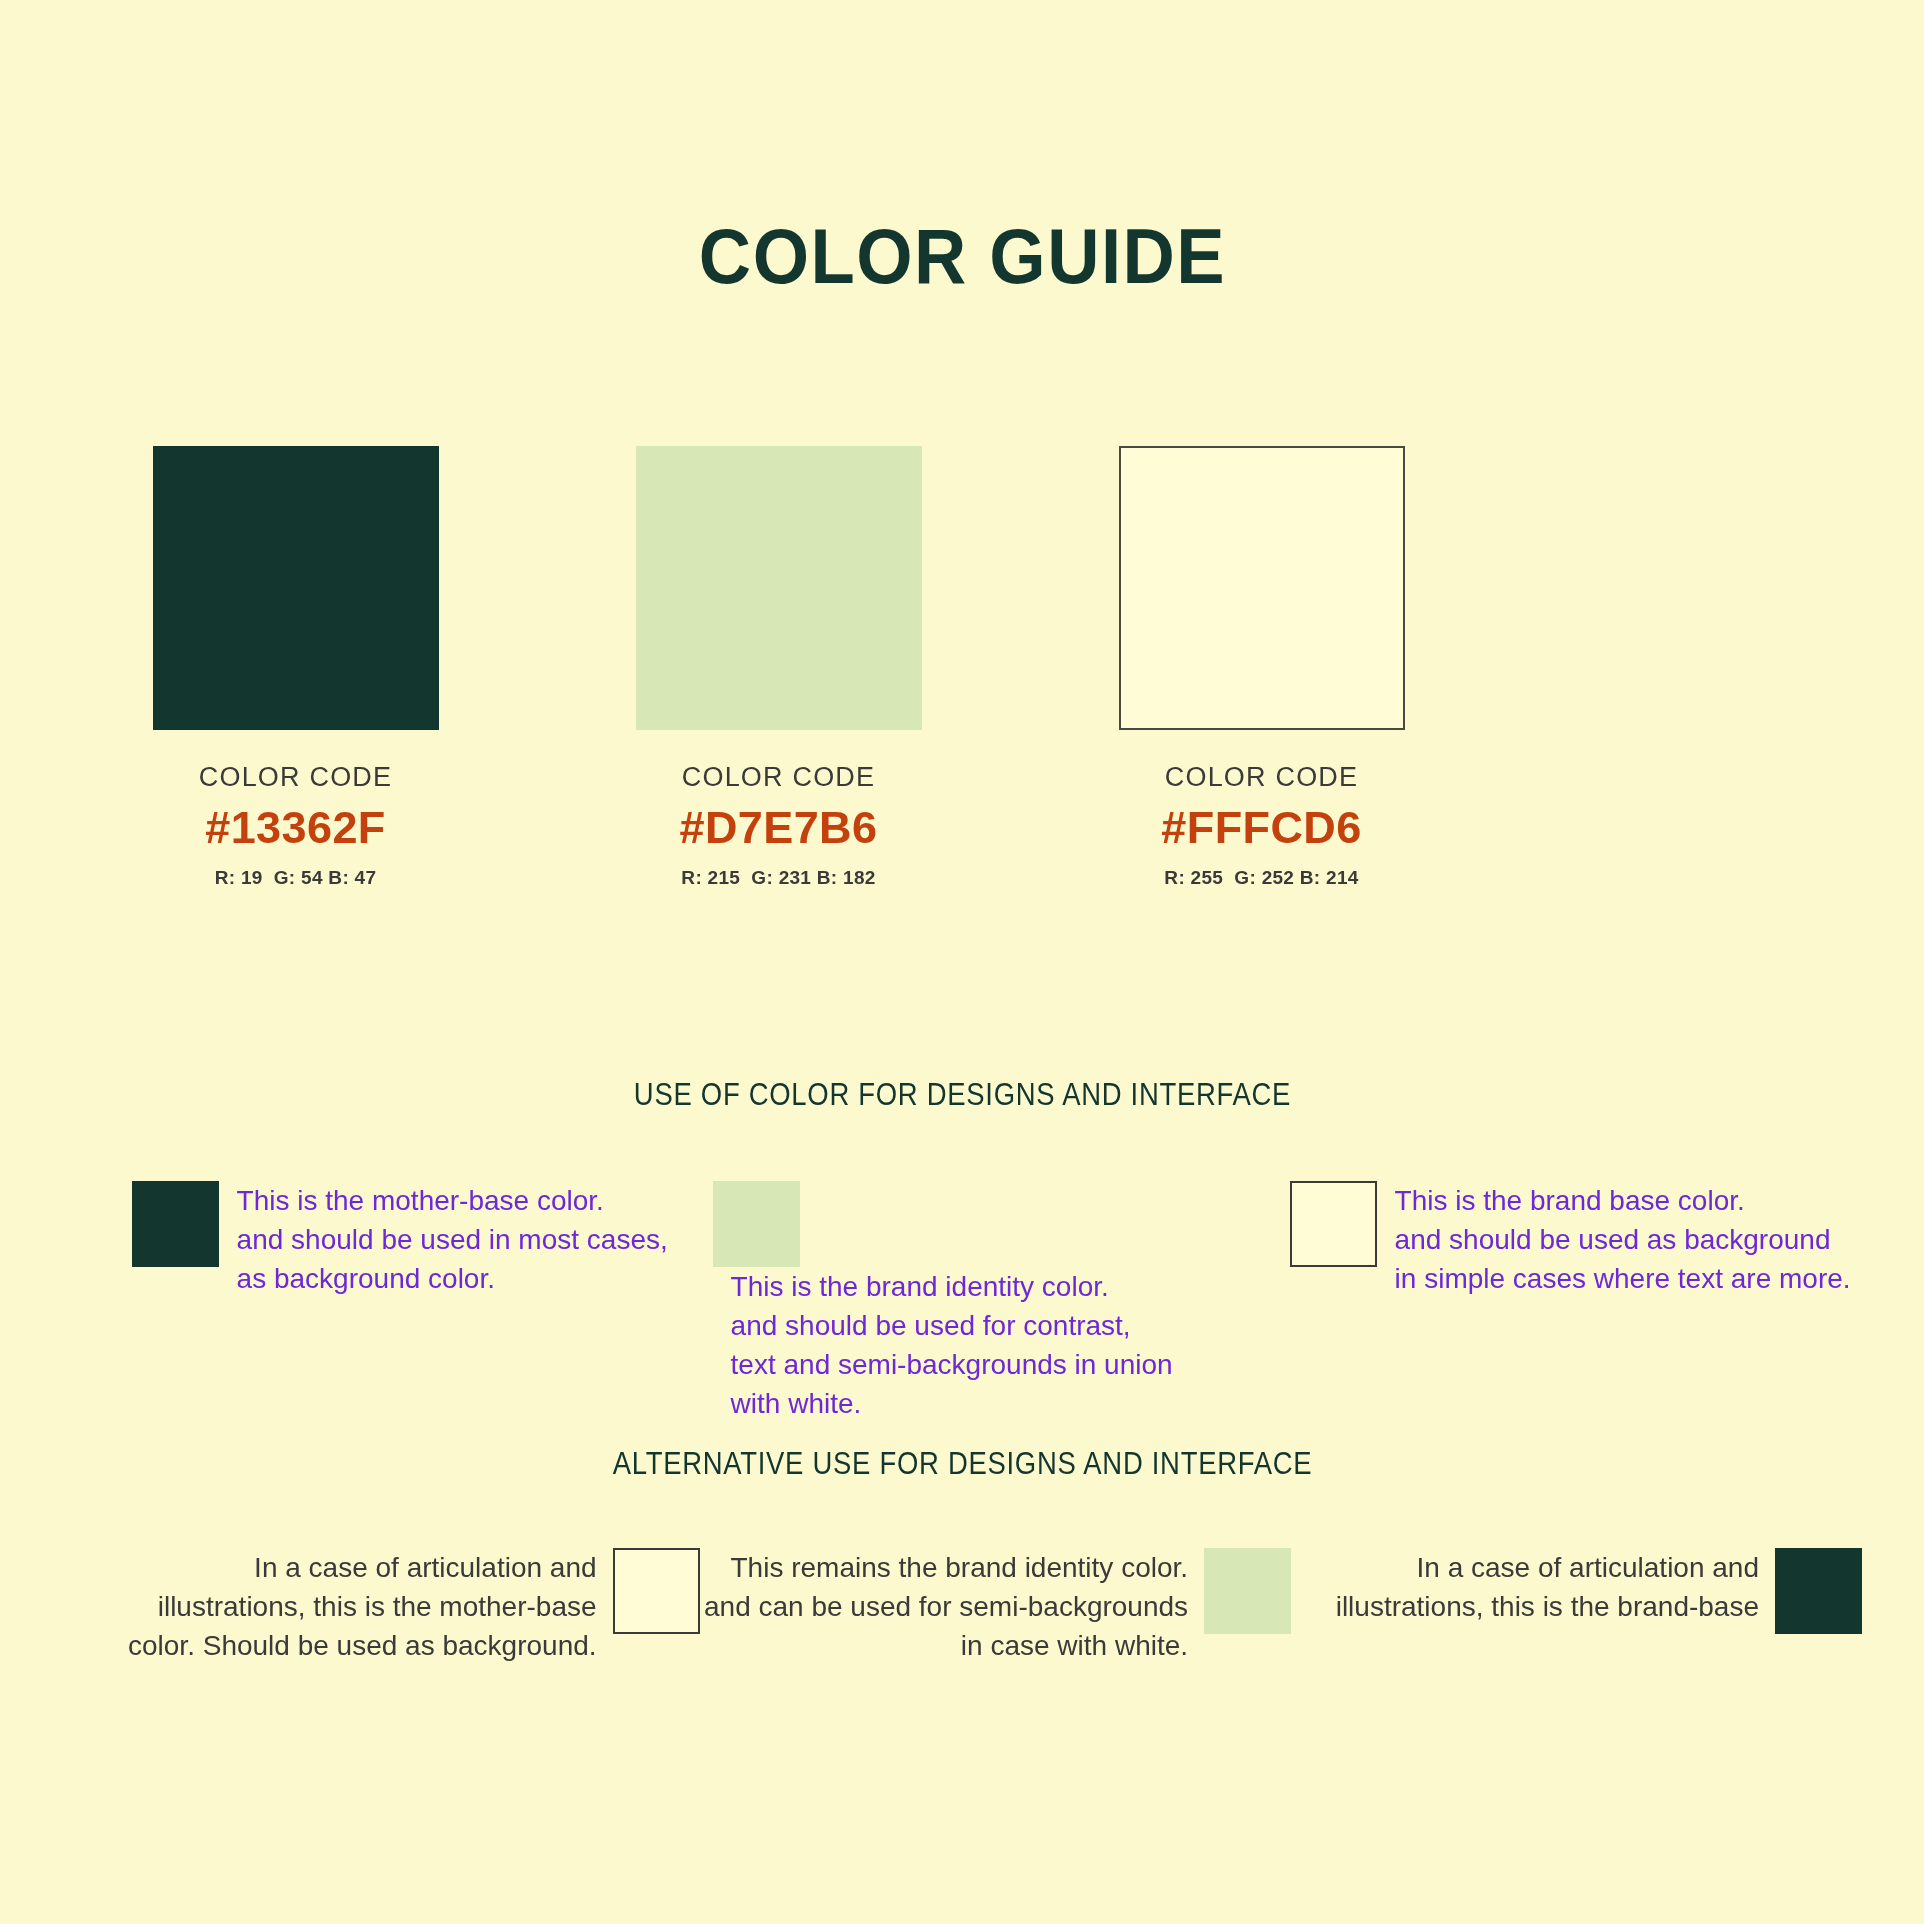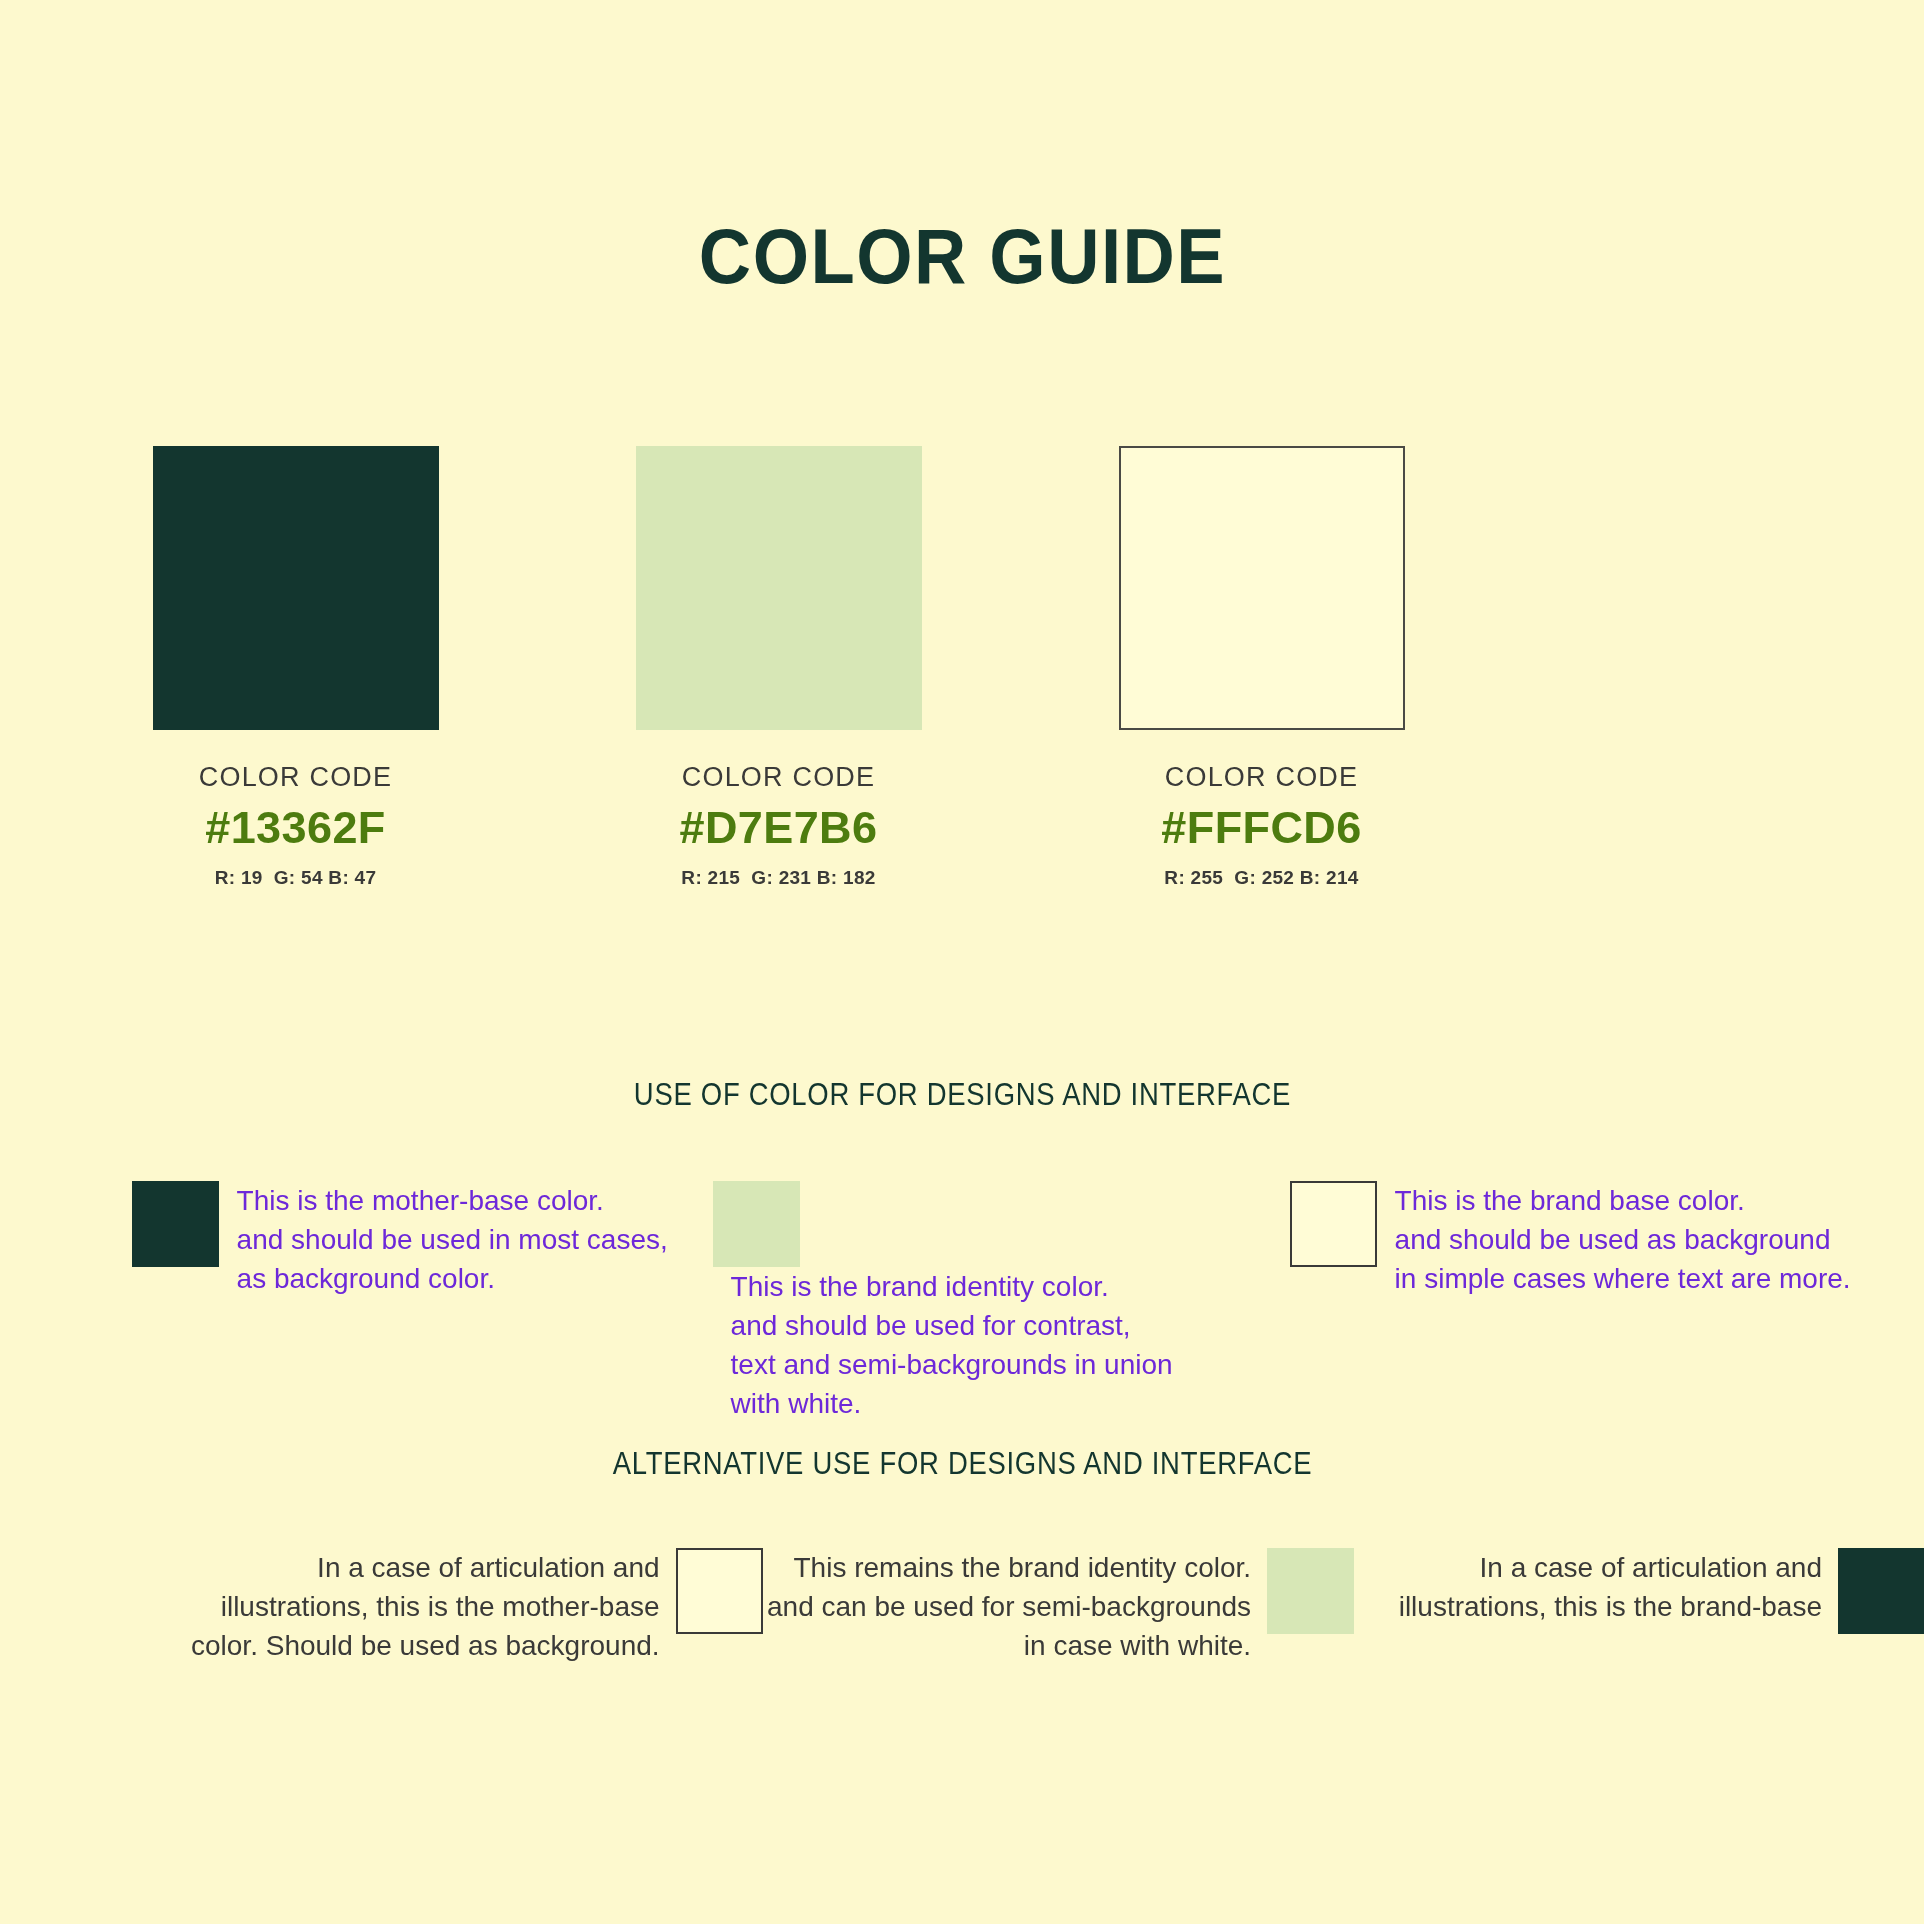--- a/index.html
+++ b/index.html
@@ -70,21 +70,21 @@
     font-weight: 400;
     letter-spacing: 1.2px;
     color: #3A3A38;
     line-height: 1;
   }
   .sw-hex {
     margin-top: 14.4px;
     font-size: 45px;
     font-weight: bold;
     letter-spacing: 0.4px;
-    color: #4d7c0f;
+    color: #c2410c;
     line-height: 1;
   }
   .sw-rgb {
     margin-top: 17.6px;
     font-size: 19px;
     font-weight: bold;
     letter-spacing: 0.3px;
     color: #3A3A38;
     line-height: 1;
     white-space: pre;
@@ -145,21 +145,21 @@
   }
   .usage-text .line { display: block; white-space: nowrap; }
 
   
   .alt-row {
     position: absolute;
     top: 1548px;
     left: 0;
     width: 1925px;
     display: flex;
-    justify-content: flex-end;
+    justify-content: flex-start;
     padding-left: 128px;
     box-sizing: border-box;
   }
   .alt-item {
     display: flex;
     align-items: flex-start;
     width: 561px;
   }
   .alt-item.a2 { margin-left: 15px; }
   .alt-item.a3 { margin-left: 36px; }

